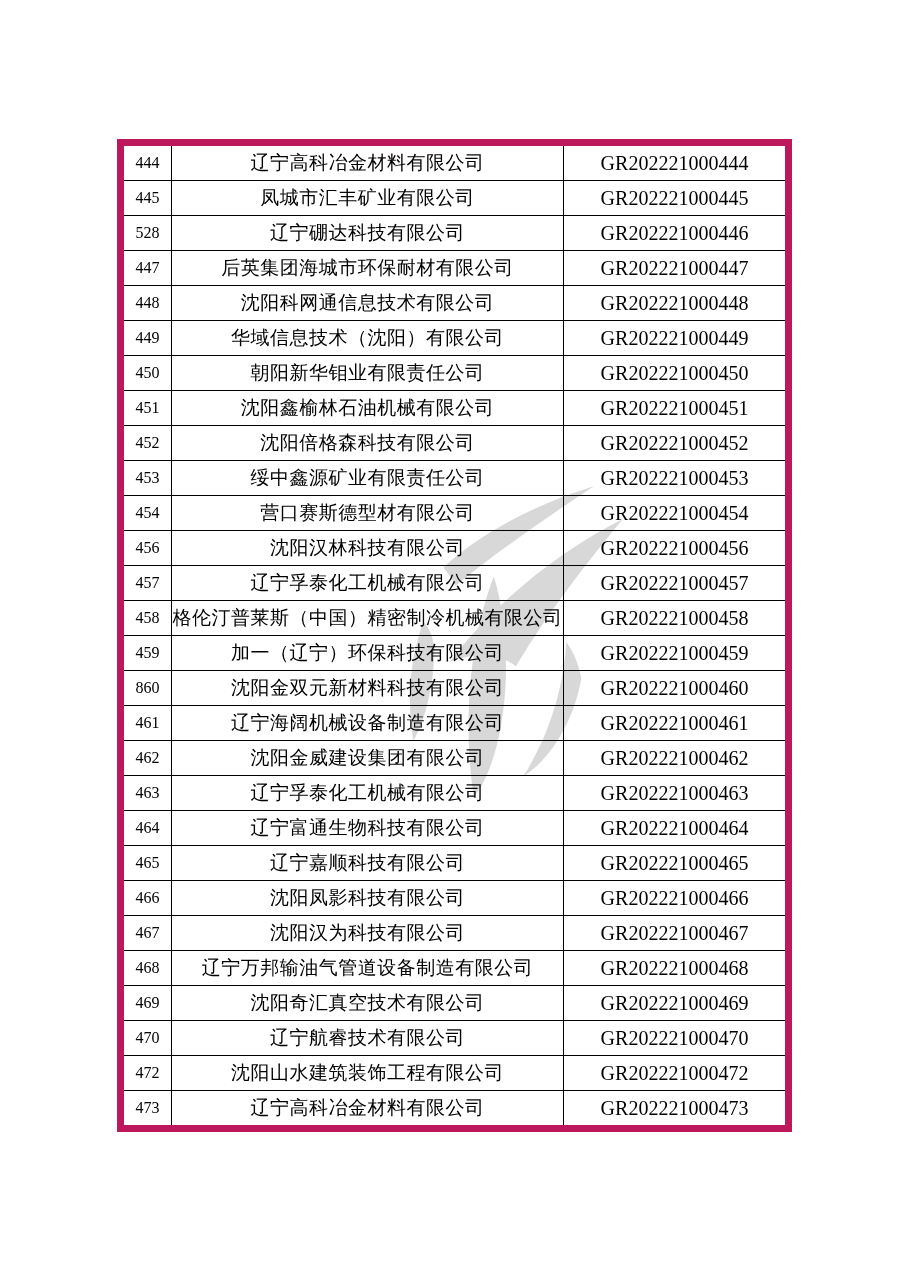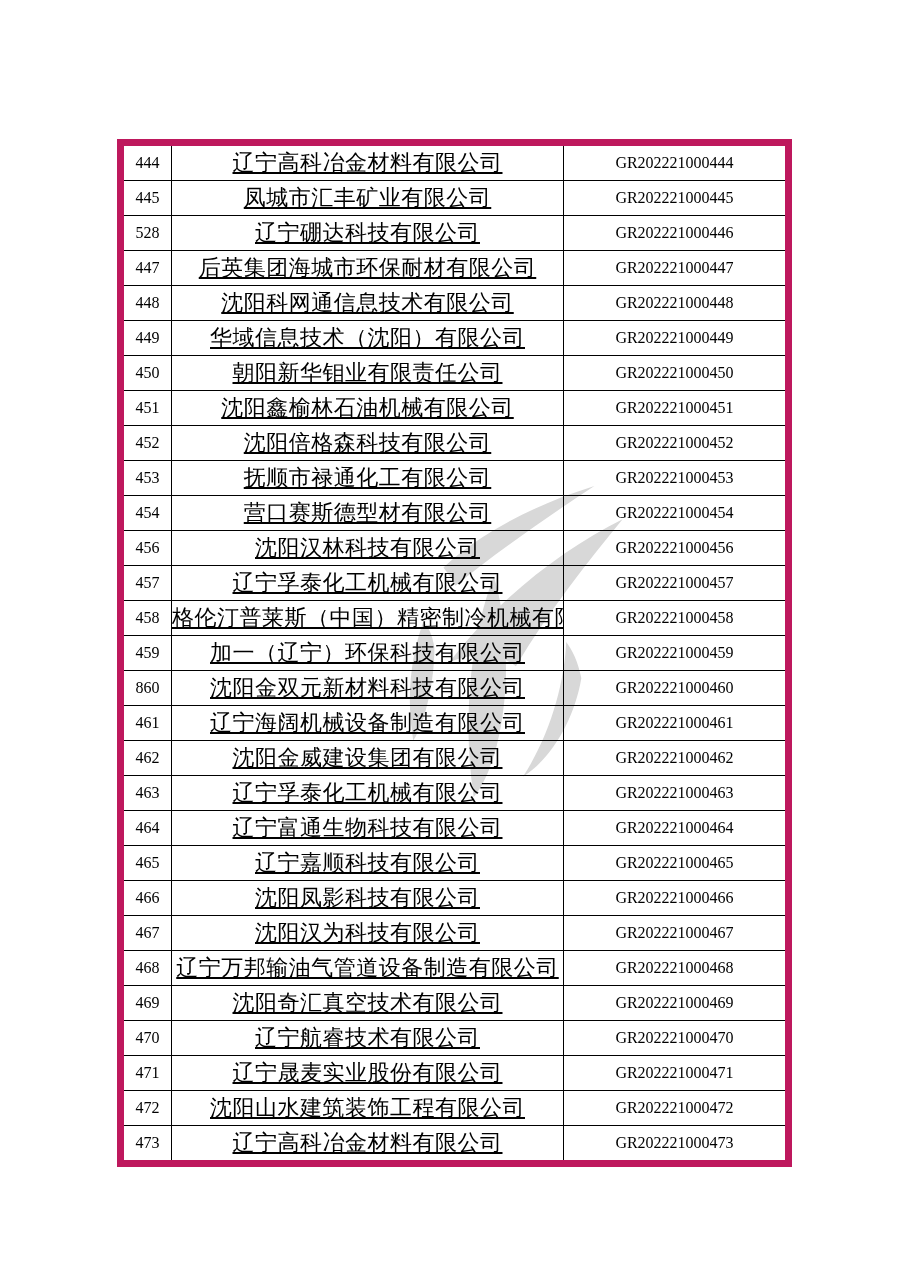--- a/index.html
+++ b/index.html
@@ -44,26 +44,25 @@
     vertical-align: middle;
     background: transparent;
     overflow: hidden;
     white-space: nowrap;
   }
   td.col-no {
     font-size: 16px;
     font-family: "Liberation Serif", "DejaVu Serif", serif;
   }
   td.col-company {
-    font-size: 22px;
+    font-size: 19px;
     letter-spacing: 0.5px;
-    text-decoration: underline;
   }
   td.col-code {
-    font-size: 16px;
+    font-size: 20px;
     font-family: "Liberation Serif", "DejaVu Serif", serif;
   }
 </style>
 </head>
 <body>
 
 <div class="page">
 
   <svg class="watermark" viewBox="0 0 270 320" xmlns="http://www.w3.org/2000/svg" aria-hidden="true">
     <g fill="#d8d8d8">
@@ -131,21 +130,21 @@
     </tr>
 
     <tr>
       <td class="col-no">452</td>
       <td class="col-company">沈阳倍格森科技有限公司</td>
       <td class="col-code">GR202221000452</td>
     </tr>
 
     <tr>
       <td class="col-no">453</td>
-      <td class="col-company">抚顺市禄通化工有限公司</td>
+      <td class="col-company">绥中鑫源矿业有限责任公司</td>
       <td class="col-code">GR202221000453</td>
     </tr>
 
     <tr>
       <td class="col-no">454</td>
       <td class="col-company">营口赛斯德型材有限公司</td>
       <td class="col-code">GR202221000454</td>
     </tr>
 
 
@@ -232,25 +231,20 @@
       <td class="col-company">沈阳奇汇真空技术有限公司</td>
       <td class="col-code">GR202221000469</td>
     </tr>
 
     <tr>
       <td class="col-no">470</td>
       <td class="col-company">辽宁航睿技术有限公司</td>
       <td class="col-code">GR202221000470</td>
     </tr>
 
-    <tr>
-      <td class="col-no">471</td>
-      <td class="col-company">辽宁晟麦实业股份有限公司</td>
-      <td class="col-code">GR202221000471</td>
-    </tr>
 
     <tr>
       <td class="col-no">472</td>
       <td class="col-company">沈阳山水建筑装饰工程有限公司</td>
       <td class="col-code">GR202221000472</td>
     </tr>
 
     <tr>
       <td class="col-no">473</td>
       <td class="col-company">辽宁高科冶金材料有限公司</td>

